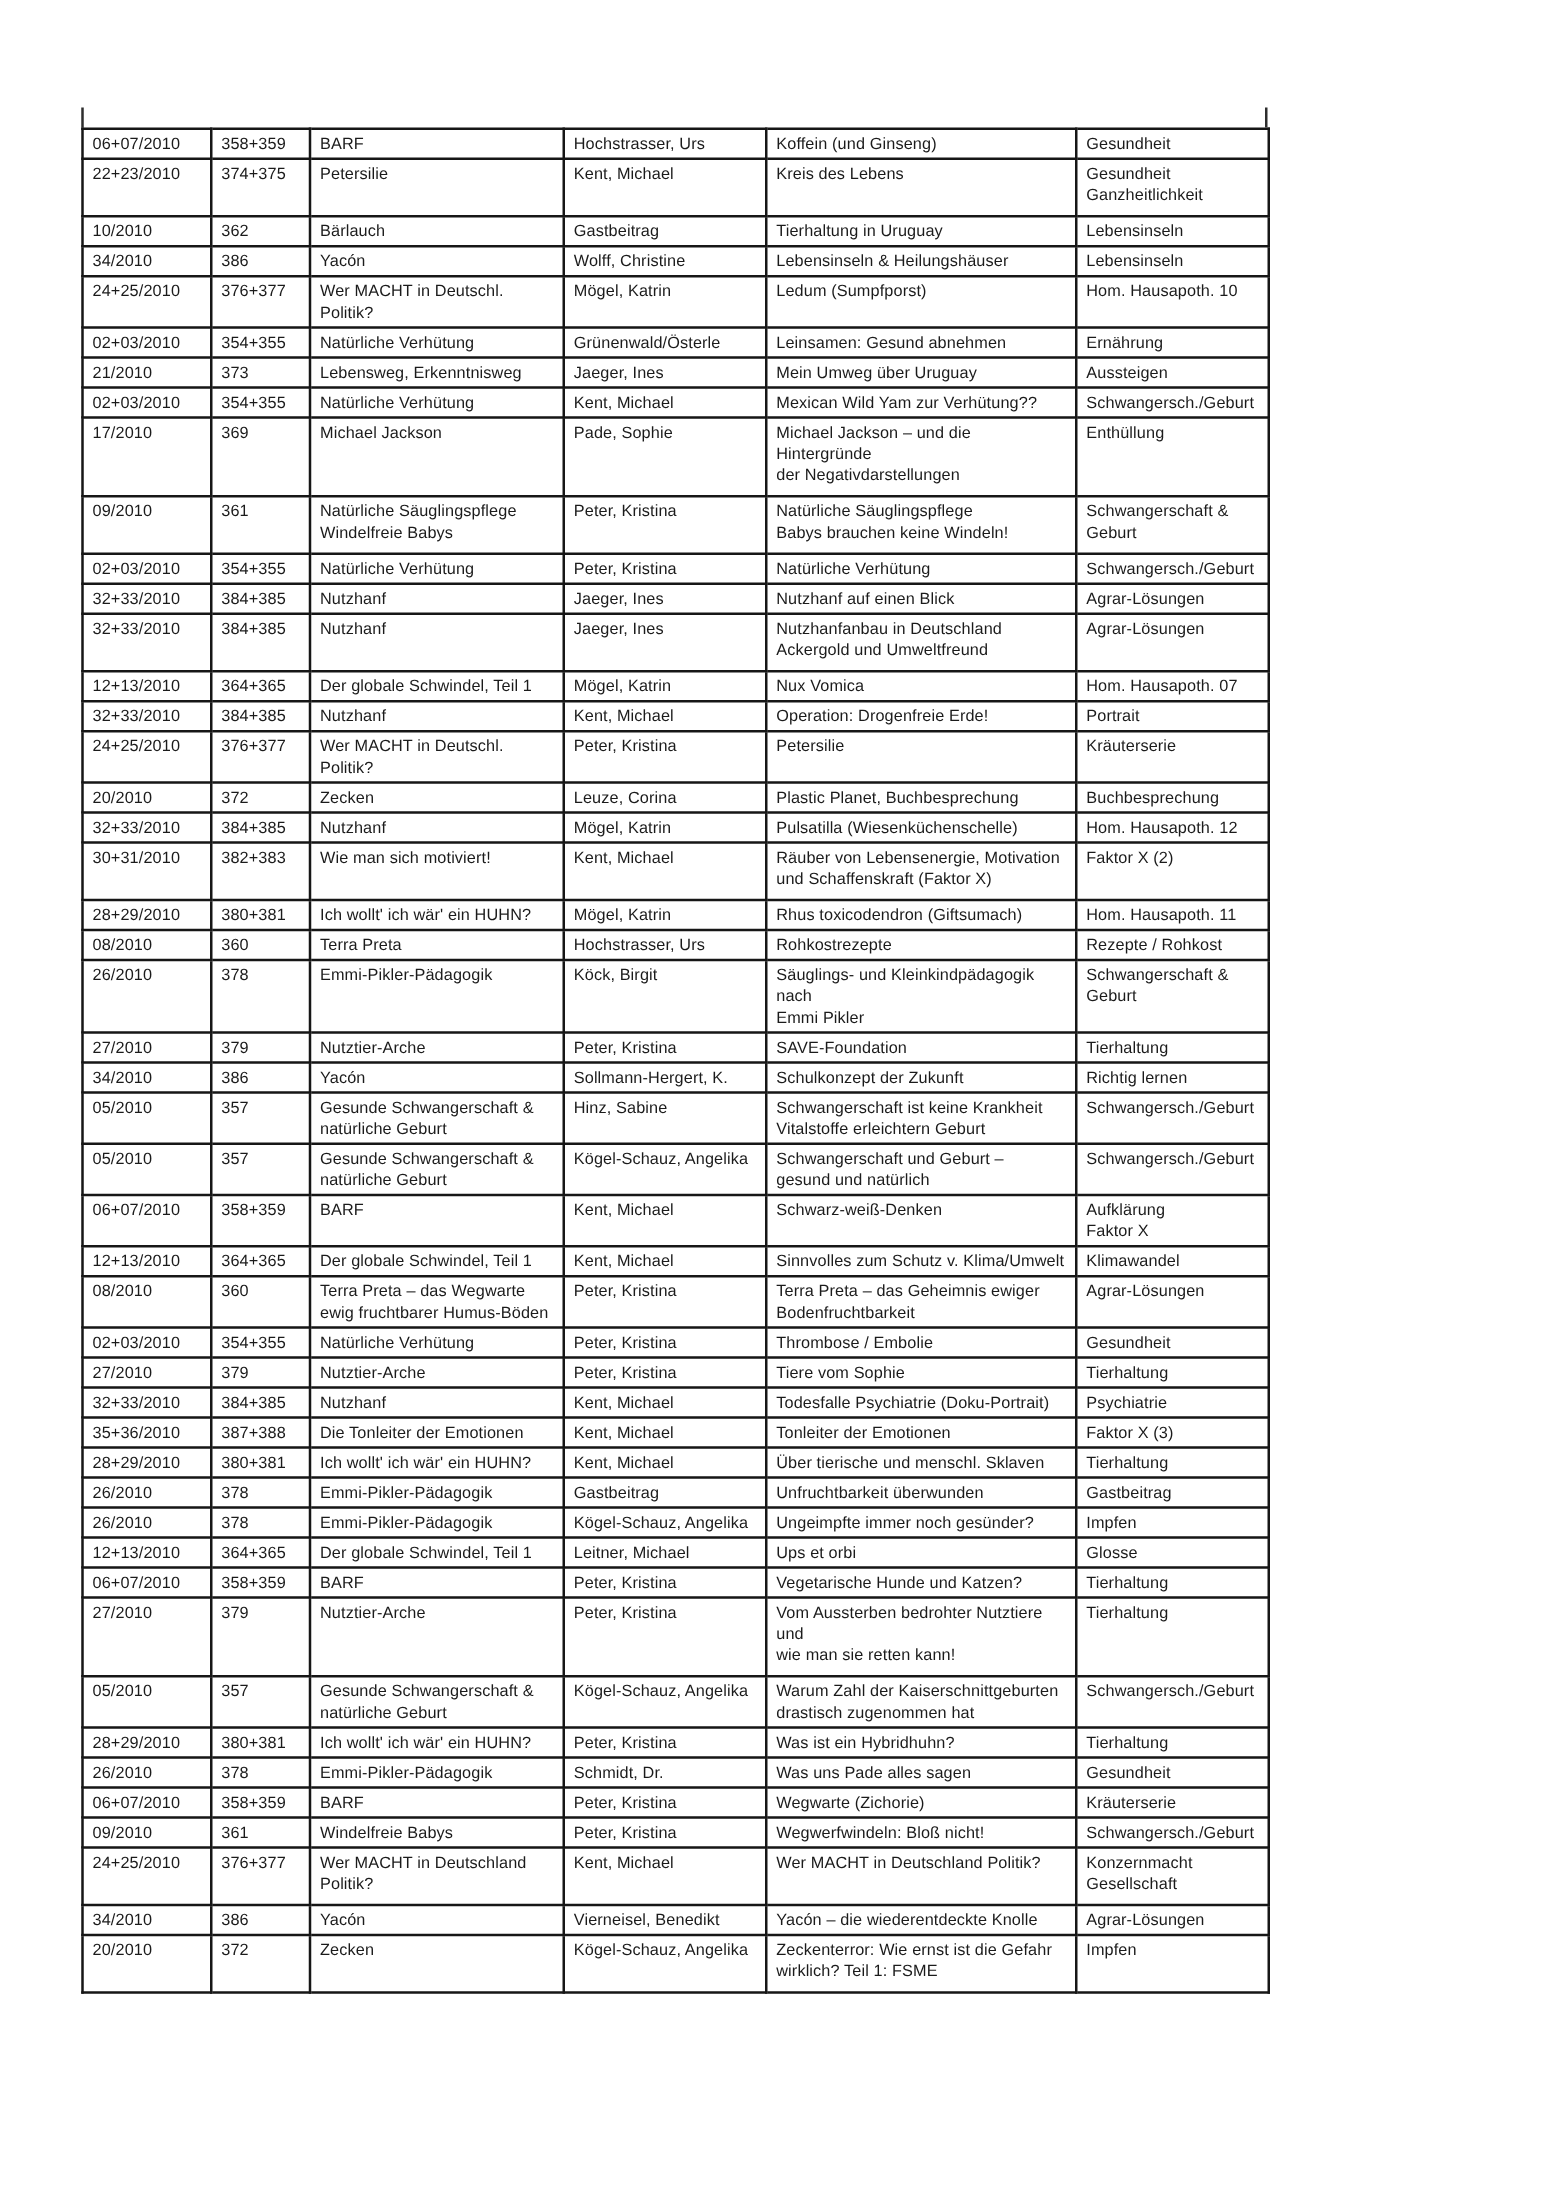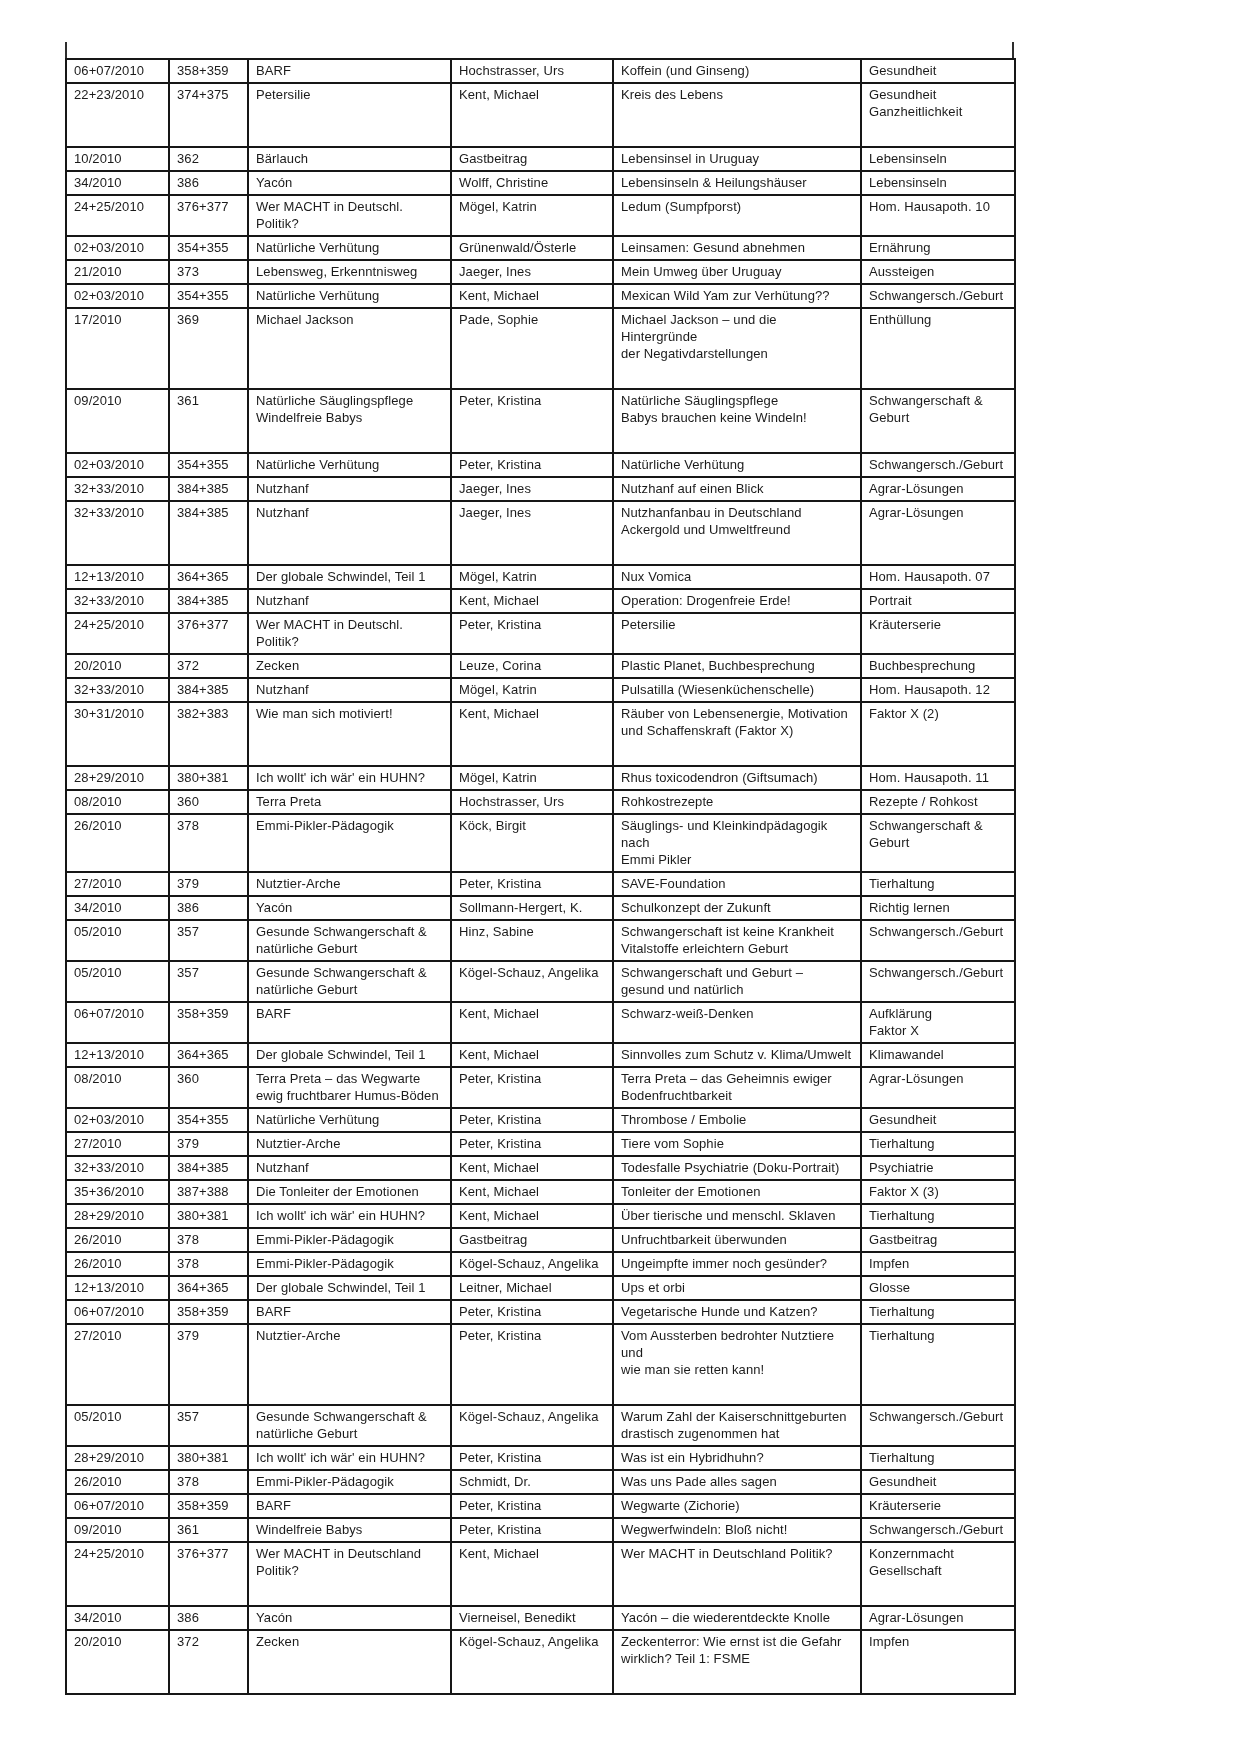--- a/index.html
+++ b/index.html
@@ -12,20 +12,21 @@
     width: 1240px;
     height: 1755px;
     font-family: "Liberation Sans", sans-serif;
     color: #1b1b1b;
     overflow: hidden;
   }
   .page {
     position: absolute;
     inset: 0;
     background: #ffffff;
+    margin-top: 44px;
   }
   
   .stub {
     position: absolute;
     top: 42px;
     width: 2px;
     height: 16px;
     background: #2e2e2e;
   }
   .stub-left  { left: 65px; }
@@ -43,21 +44,21 @@
     border: 2px solid #161616;
     padding: 2px 6px 3px 7px;
     vertical-align: top;
     font-size: 13px;
     line-height: 17px;
     letter-spacing: 0.1px;
     white-space: pre-line;
     overflow: hidden;
   }
   tr.spacer td {
-    padding-bottom: 26px;
+    padding-bottom: 8px;
   }
   col.c-issue    { width: 103px; }
   col.c-pages    { width: 79px;  }
   col.c-topic    { width: 203px; }
   col.c-author   { width: 162px; }
   col.c-title    { width: 248px; }
   col.c-category { width: 154px; }
 </style>
 </head>
 <body>
@@ -91,21 +92,21 @@
           <td>Kent, Michael</td>
           <td>Kreis des Lebens</td>
           <td>Gesundheit
 Ganzheitlichkeit</td>
         </tr>
         <tr>
           <td>10/2010</td>
           <td>362</td>
           <td>Bärlauch</td>
           <td>Gastbeitrag</td>
-          <td>Lebensinsel in Uruguay</td>
+          <td>Tierhaltung in Uruguay</td>
           <td>Lebensinseln</td>
         </tr>
         <tr>
           <td>34/2010</td>
           <td>386</td>
           <td>Yacón</td>
           <td>Wolff, Christine</td>
           <td>Lebensinseln &amp; Heilungshäuser</td>
           <td>Lebensinseln</td>
         </tr>

